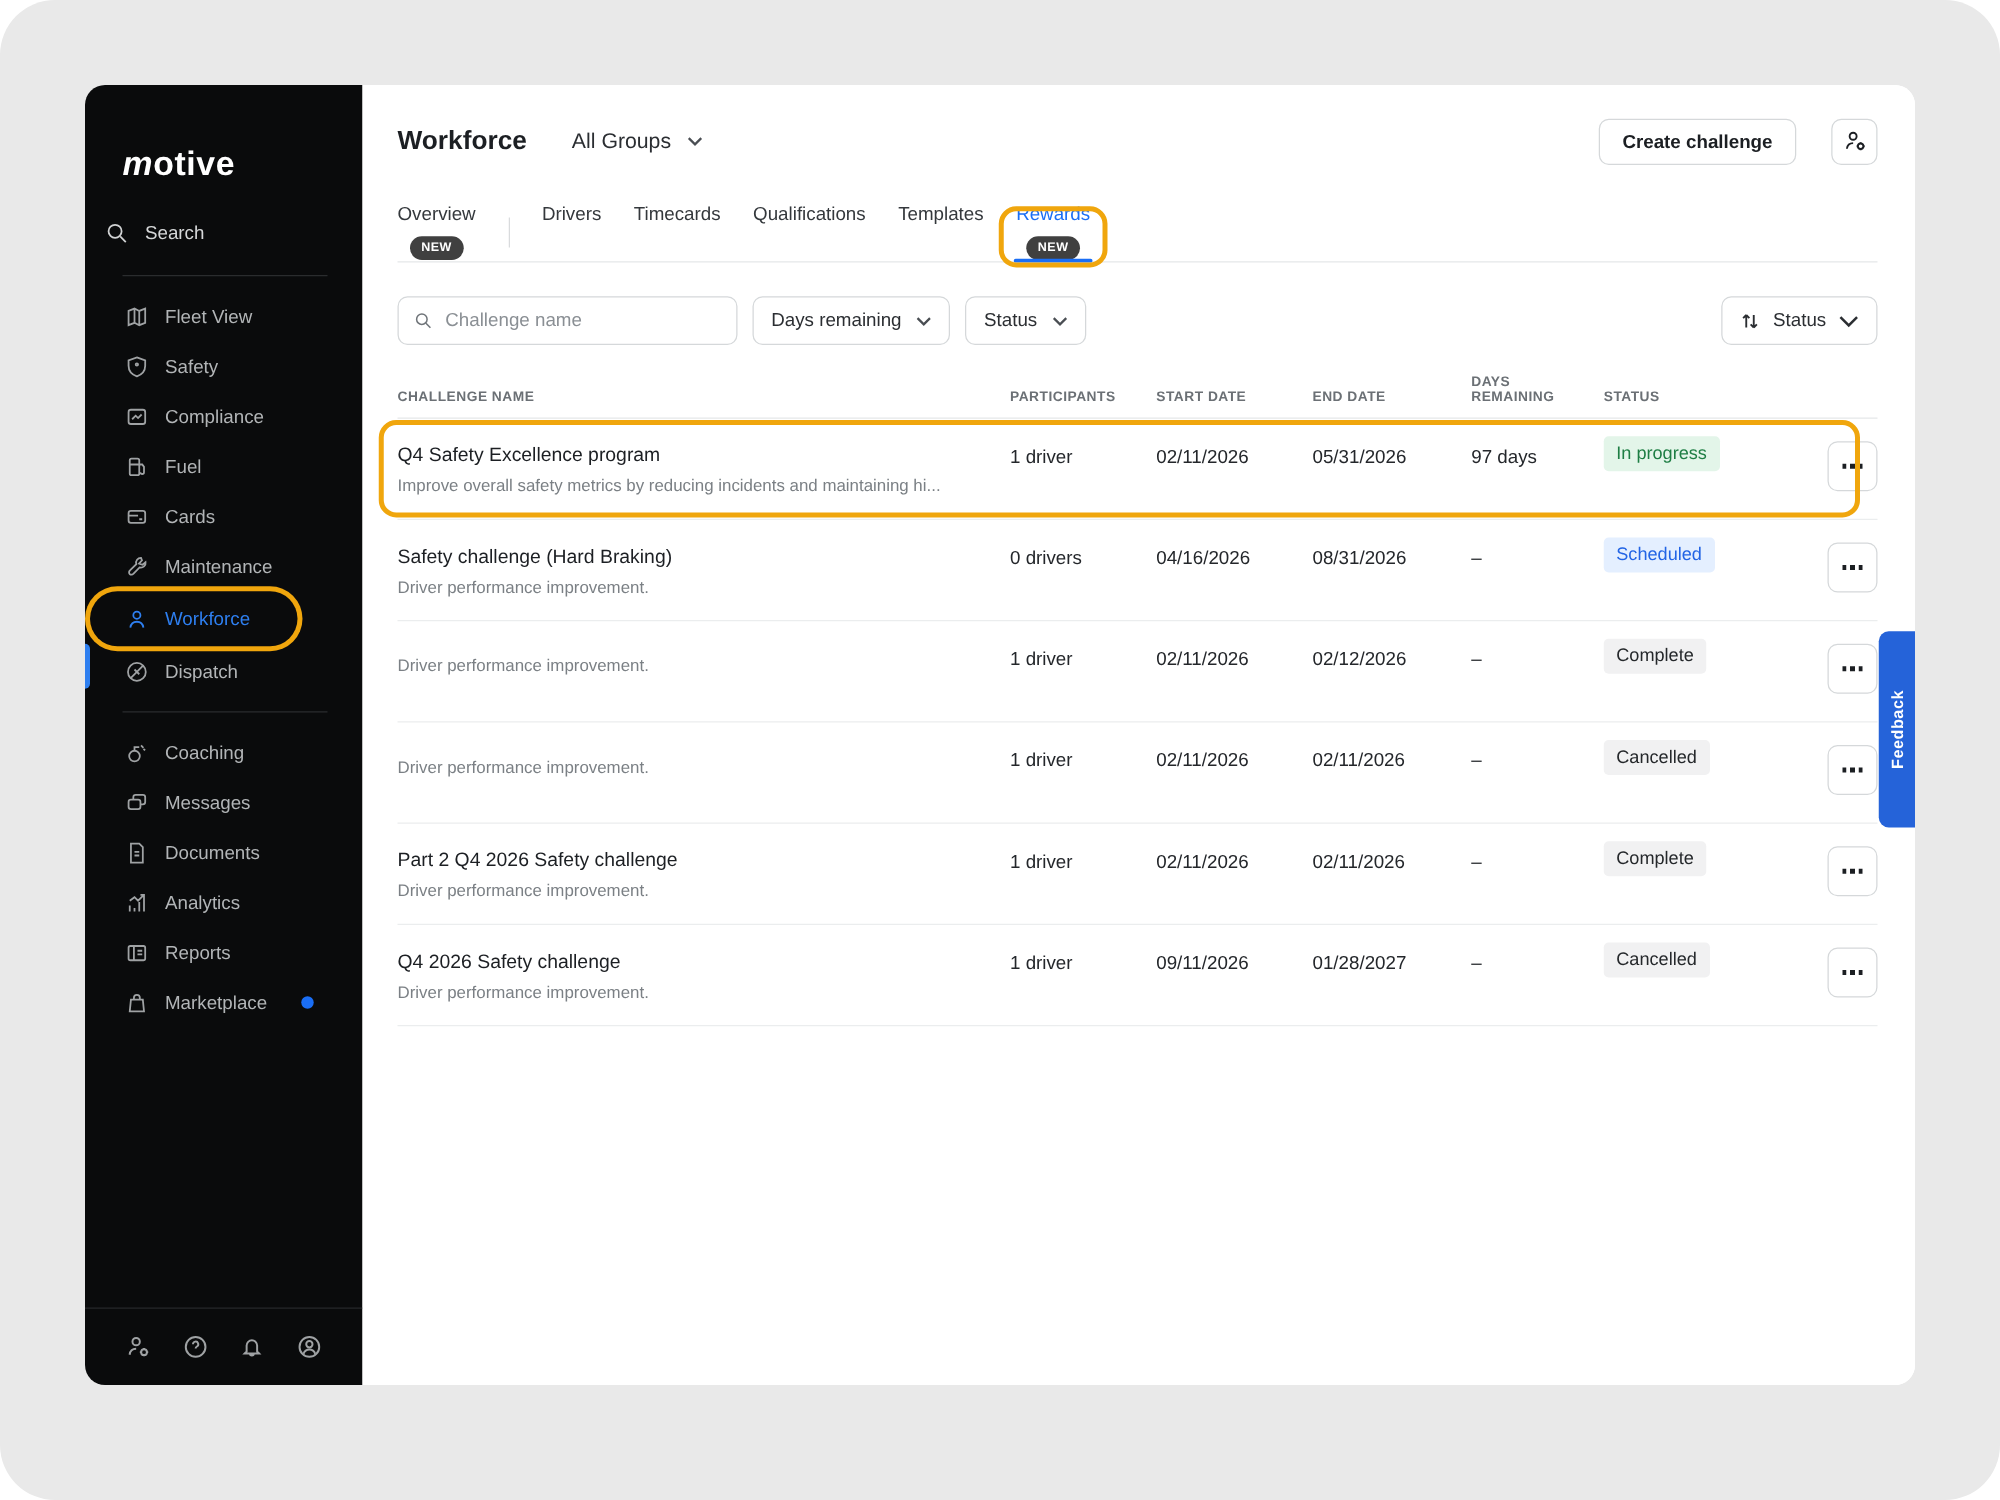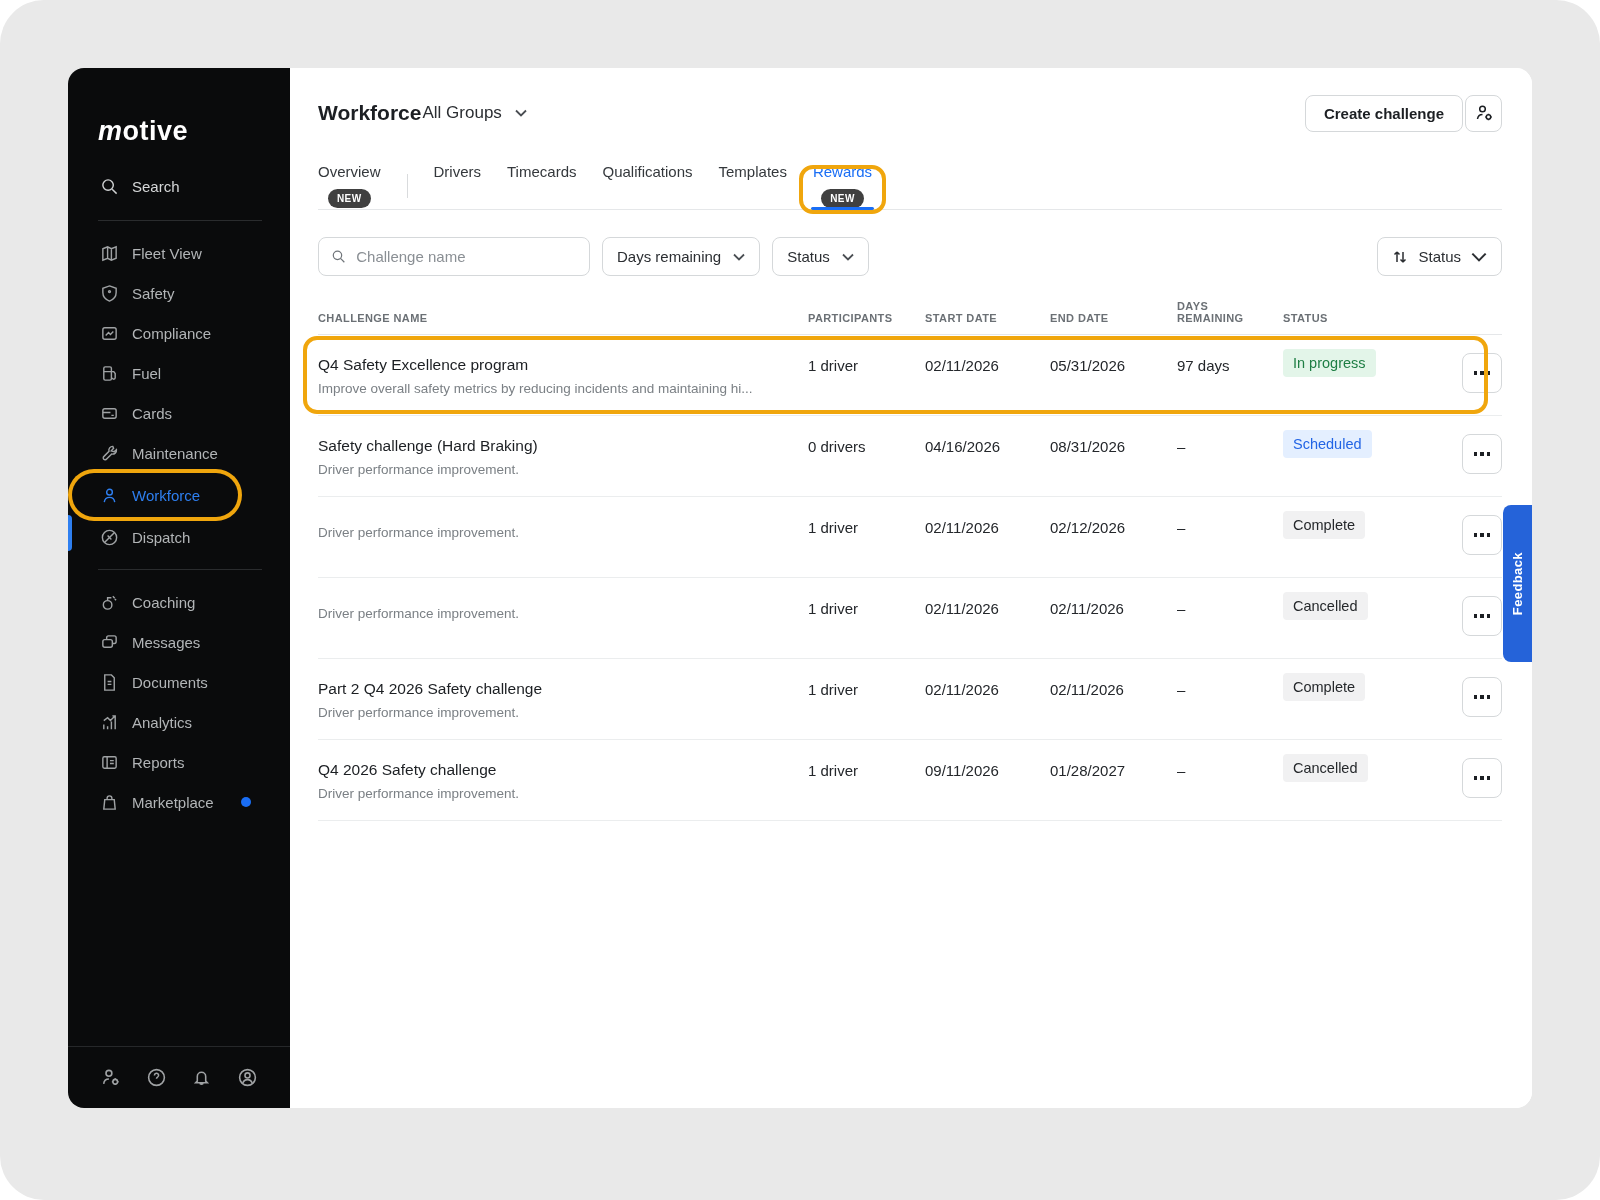--- a/index.html
+++ b/index.html
@@ -6,38 +6,38 @@
   html,body { width:1600px; height:1200px; background:#fff; font-family:"Liberation Sans", sans-serif; }
   .canvas { position:relative; width:1600px; height:1200px; background:#e9e9e9; border-radius:44px; overflow:hidden; }
   .app { position:absolute; left:68px; top:68px; width:1464px; height:1040px; border-radius:16px; overflow:hidden; display:flex; background:#fff; }
 
   
   .sidebar { position:relative; width:222px; background:#0a0b0c; flex:0 0 222px; display:flex; flex-direction:column; }
   .logo { color:#fff; font-size:27px; font-weight:bold; letter-spacing:.5px; padding:20px 0 0 30px; height:58px;margin-top:28px; }
   .logo .m { font-style:italic; }
   .side-item { display:flex; align-items:center; gap:13px; height:40px; padding-left:32px; color:#b2b5b7; font-size:15px; cursor:pointer; }
   .side-item svg { width:19px; height:19px; stroke:#9fa2a4; fill:none; stroke-width:1.5; flex:0 0 19px; }
-  .side-search { color:#d6d8d9; height:44px; margin-top:10px; }
+  .side-search { color:#d6d8d9; height:44px; margin-top:10px;padding-left:16px; }
   .side-search svg { stroke:#d0d2d3; }
   .side-divider { border-top:1px solid #2a2c2e; margin:12px 28px 12px 30px; }
   .side-item.active { color:#2e7ff0; }
   .side-item.active svg { stroke:#2e7ff0; }
   .side-item.hl-ring { margin-left:4px; padding-left:28px; width:166px; height:44px; border-radius:22px; box-shadow:0 0 0 4px #f0a60d; }
   .active-bar { position:absolute; left:0; width:4px; height:36px; background:#2e7ff0; border-radius:0 4px 4px 0; top:447px; }
   .dot-badge { width:10px; height:10px; border-radius:50%; background:#1a6ef5; margin-left:14px; }
   .side-footer { margin-top:auto; border-top:1px solid #26282a; height:62px; display:flex; align-items:center; justify-content:space-between; padding:0 32px; }
   .side-footer svg { width:21px; height:21px; stroke:#9fa2a4; fill:none; stroke-width:1.5; cursor:pointer; }
 
   
   .main { position:relative; flex:1; background:#fff; padding:0 30px 0 28px; }
   .topbar { display:flex; align-items:center; margin-top:25px; height:40px; }
   .page-title { font-size:21px; font-weight:bold; color:#1c1f23; }
-  .group-select { display:flex; align-items:center; gap:13px; margin-left:1px; font-size:17px; color:#2b2e32; cursor:pointer;justify-content:flex-end; }
+  .group-select { display:flex; align-items:center; gap:13px; margin-left:36px; font-size:17px; color:#2b2e32; cursor:pointer;justify-content:flex-end; }
   .chev { width:12px; height:8px; stroke:#4a4e53; fill:none; stroke-width:1.8; }
-  .topbar-right { margin-left:auto; display:flex; gap:2px; align-items:flex-start; }
+  .topbar-right { margin-left:auto; display:flex; gap:28px; align-items:flex-start; }
   .btn { background:#fff; border:1px solid #d5d8da; border-radius:8px; font-family:inherit; cursor:pointer; }
   .btn-create { height:37px; padding:0 18px; font-size:15px; font-weight:bold; color:#1c1f23; }
   .btn-icon { width:37px; height:37px; display:flex; align-items:center; justify-content:center; }
   .btn-icon svg { width:20px; height:20px; stroke:#1c1f23; fill:none; stroke-width:1.5; }
 
   
   .tabs { display:flex; align-items:center; gap:26px; margin-top:30px; border-bottom:1px solid #e5e7e9; height:47px; }
   .tab { position:relative; display:flex; align-items:center; gap:9px; font-size:15px; color:#34383c; cursor:pointer; height:100%;flex-direction:column; }
   .tab.active { color:#1a6ef5; }
   .tab.active .tab-underline { position:absolute; left:-2px; right:-2px; bottom:-1px; height:3px; background:#1a6ef5; border-radius:2px; }

